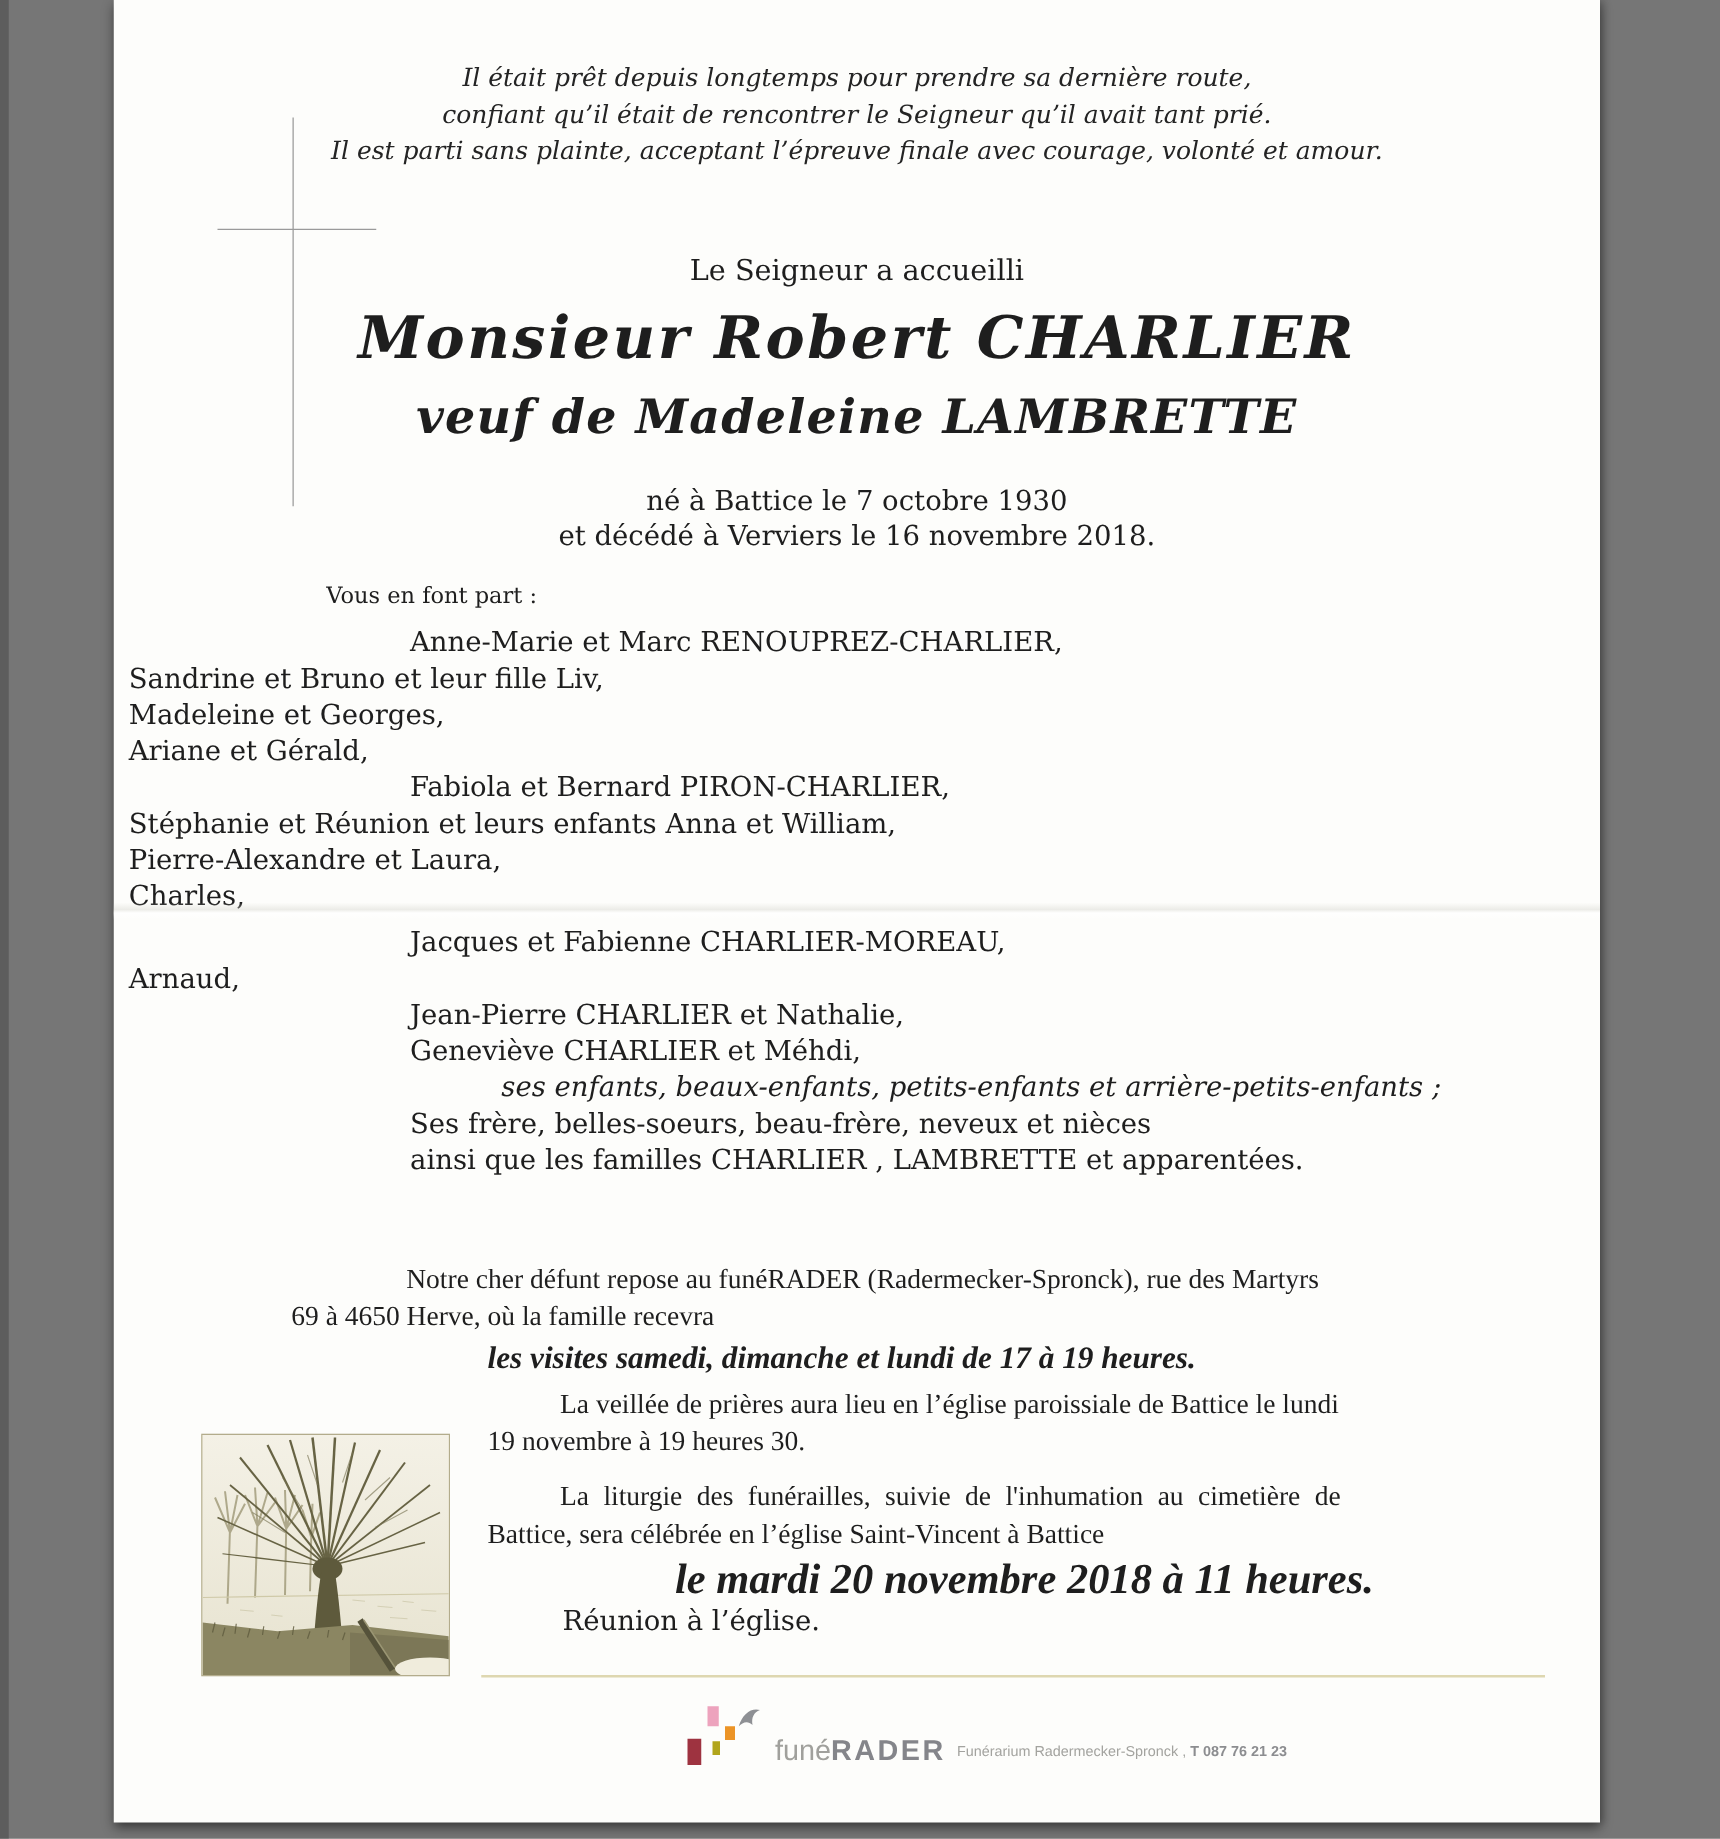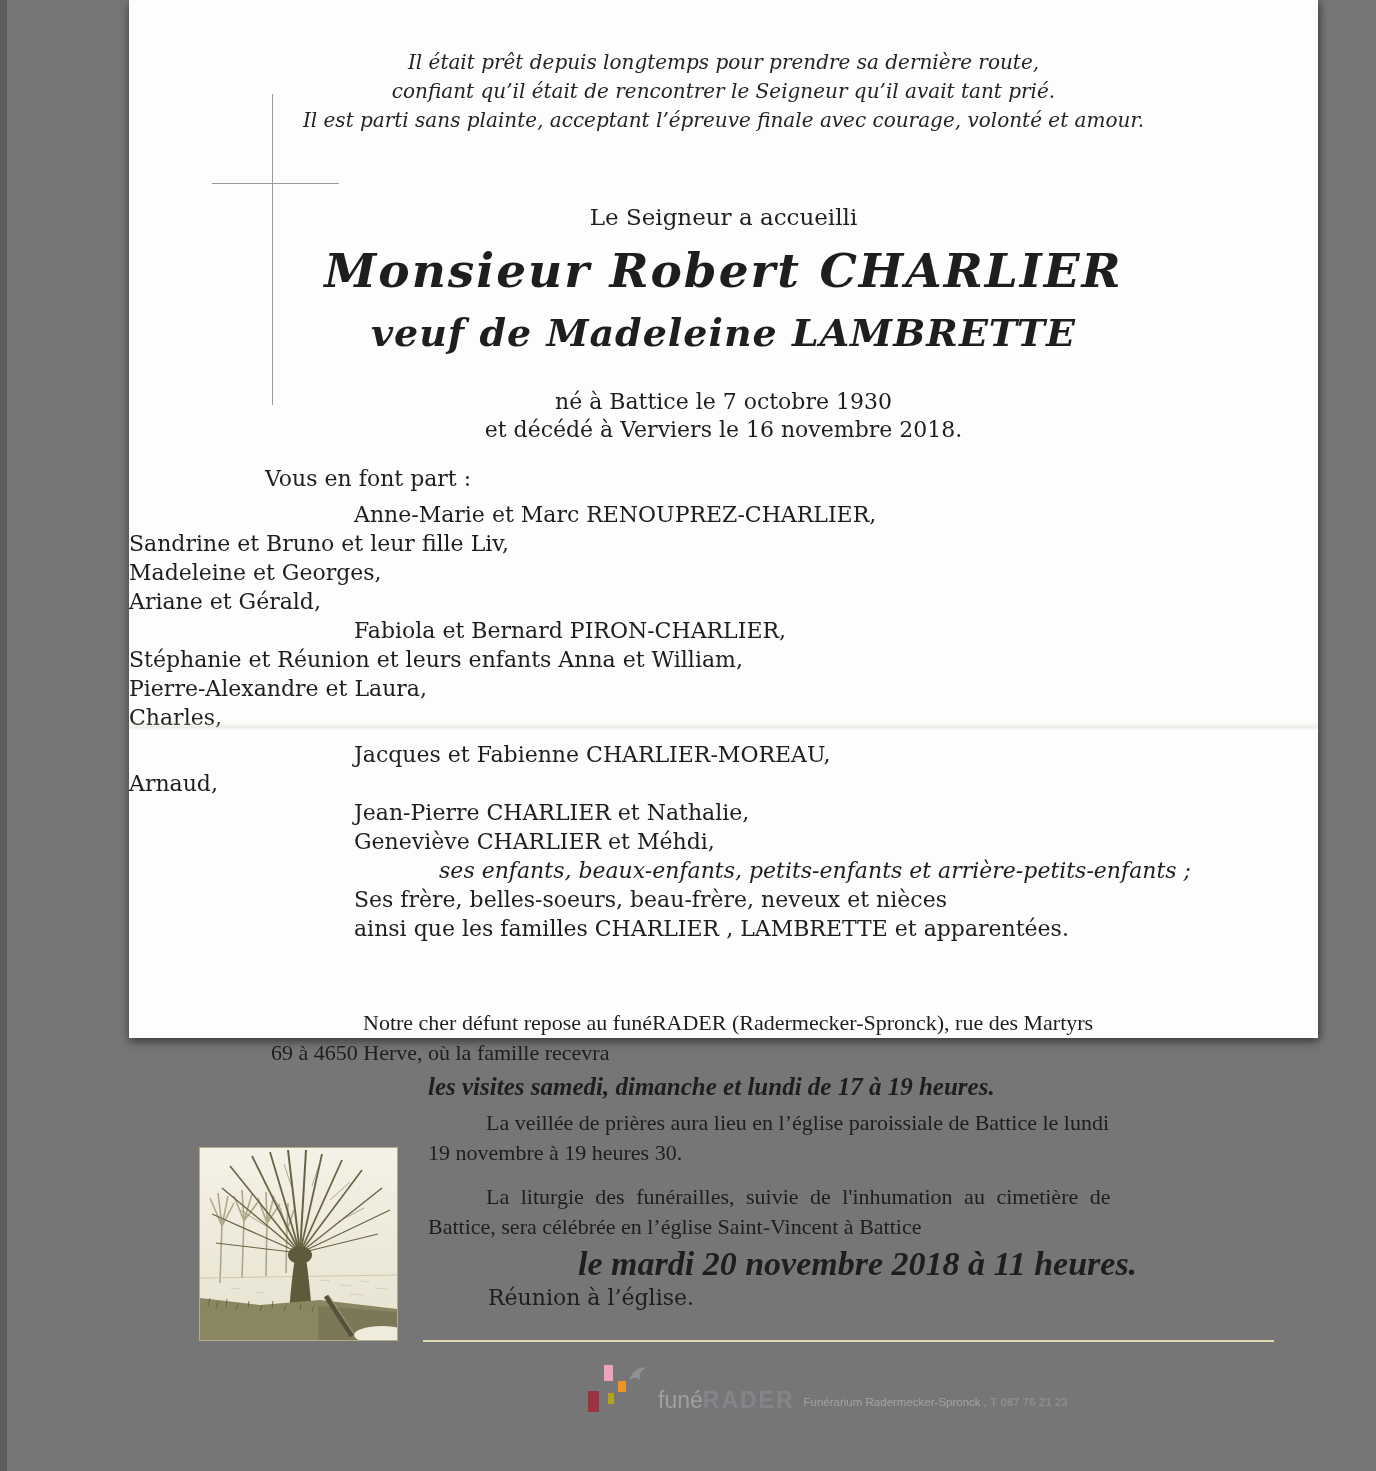--- a/index.html
+++ b/index.html
@@ -9,42 +9,41 @@
     position:relative;
     overflow:hidden;
     font-family:"DejaVu Serif","Liberation Serif",serif;
     color:#1e1e1e;
   }
   .edge-left {
     position:absolute; left:0; top:0; width:7px; height:100%;
     background:#5d5d5d;
   }
   .paper {
-    position:absolute; left:91px; top:0; width:1189px; height:1038px;
+    position:absolute; left:91px; top:0; width:1189px; height:1458px;
     background:#fdfdfb;
     box-shadow:0 4px 9px rgba(0,0,0,.45), 3px 0 6px rgba(0,0,0,.18);
-    margin-left:38px;
   }
   .abs { position:absolute; }
   .center { left:0; right:0; text-align:center; }
   .nowrap { white-space:nowrap; }
 
   .poem { top:48px; font-style:italic; font-size:20px; line-height:29px; color:#242424; }
 
   .cross-v { left:143px; top:94px; width:1px; height:311px; background:#9a9a9a; }
   .cross-h { left:83px; top:183px; width:127px; height:1px; background:#9a9a9a; }
 
   .intro { top:204px; font-size:23px; }
   .deceased-name { top:243px; font-size:47px; font-weight:bold; font-style:italic; letter-spacing:2px; }
   .widower { top:310px; font-size:38px; font-weight:bold; font-style:italic; letter-spacing:1px; }
   .birthdeath { top:388px; font-size:22px; line-height:28px; }
 
-  .announce { left:136px; top:466px; font-size:22px; }
-
-  .family-list { left:0; top:500px; right:0; font-size:22px; line-height:29px; }
+  .announce { left:170px; top:466px; font-size:18px; }
+
+  .family-list { left:12px; top:500px; right:0; font-size:22px; line-height:29px; }
   .family-list .ind1 { padding-left:225px; }
   .family-list .ind2 { }
   .fam-gap { height:8px; }
   .relations-italic { font-style:italic; text-align:right; padding-right:127px;padding-left:15px; }
 
   .para { font-size:22px; line-height:30px;font-family:Liberation Serif, serif; }
   .block1 { left:142px; top:1008px; }
   .block1 .first { text-indent:92px; }
   .highlight1 { margin-left:157px; margin-top:4px; font-size:25px; font-weight:bold; font-style:italic; }
   .block2 { left:299px; top:1108px; }

